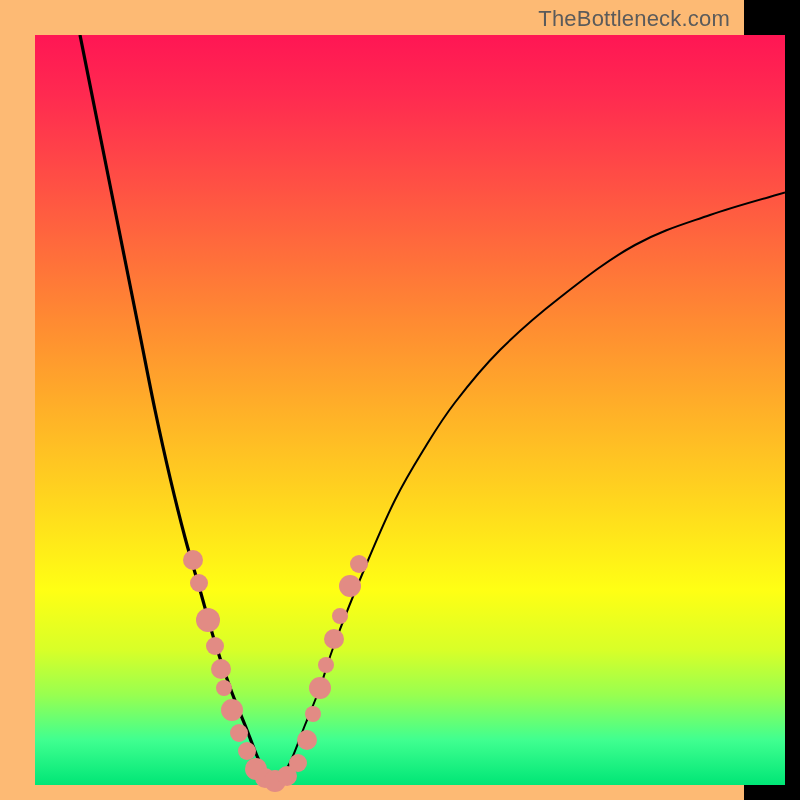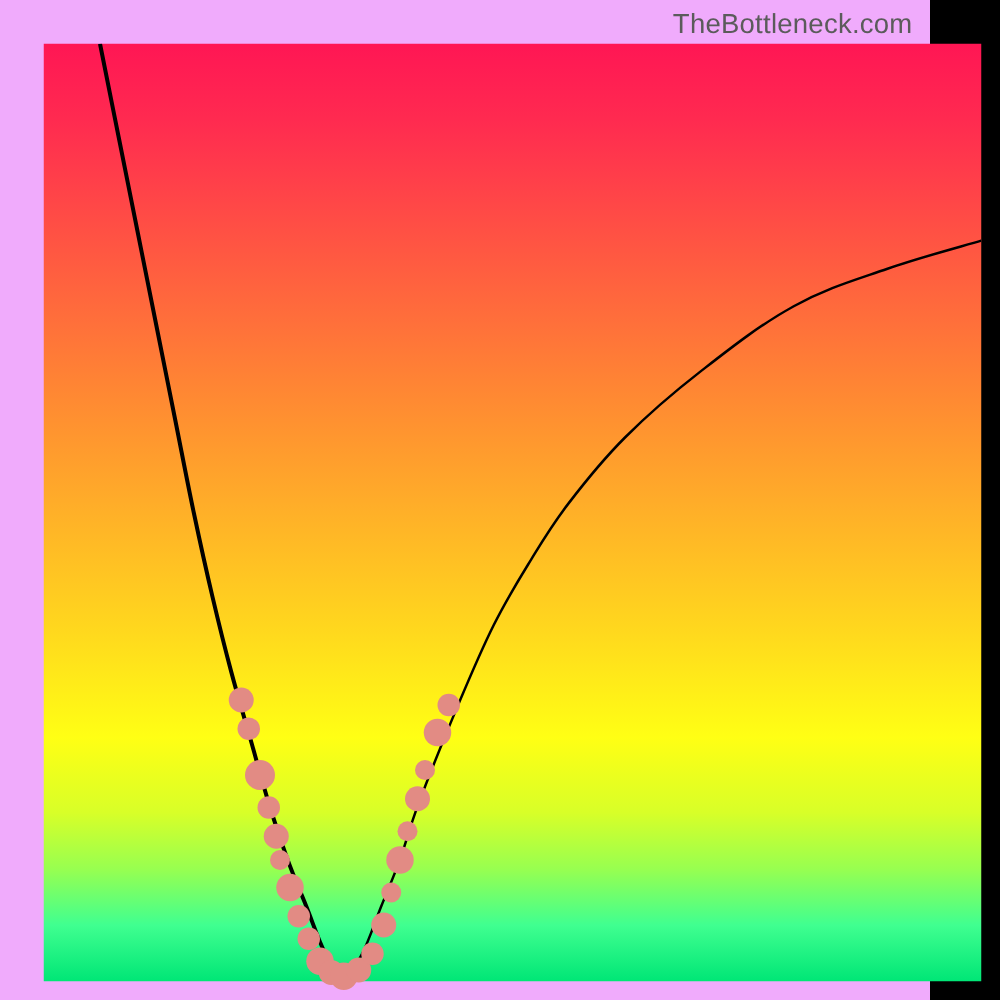--- a/index.html
+++ b/index.html
@@ -1,21 +1,21 @@
 <!DOCTYPE html>
 <html><head>
 <meta charset="utf-8">
 <style>
   * { margin: 0; padding: 0; box-sizing: border-box; }
   html, body { width: 800px; height: 800px; overflow: hidden; background: #000; }
   .frame {
     position: absolute;
     left: 0; top: 0;
     width: 744px; height: 800px;
-    background: #f0abfc;
+    background: #fdba74;
   }
   .plot {
     position: absolute;
     left: 35px;
     top: 35px;
     width: 750px;
     height: 750px;
     background: linear-gradient(to bottom,
       #ff1654 0%,
       #ff2a50 8%,

